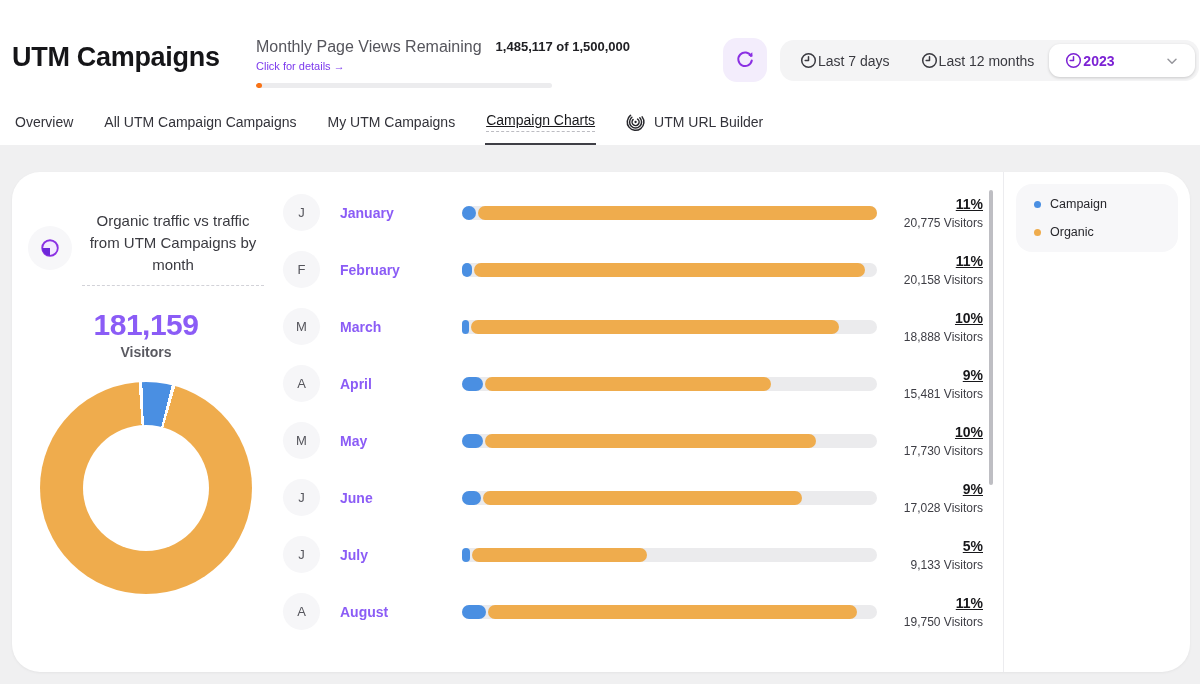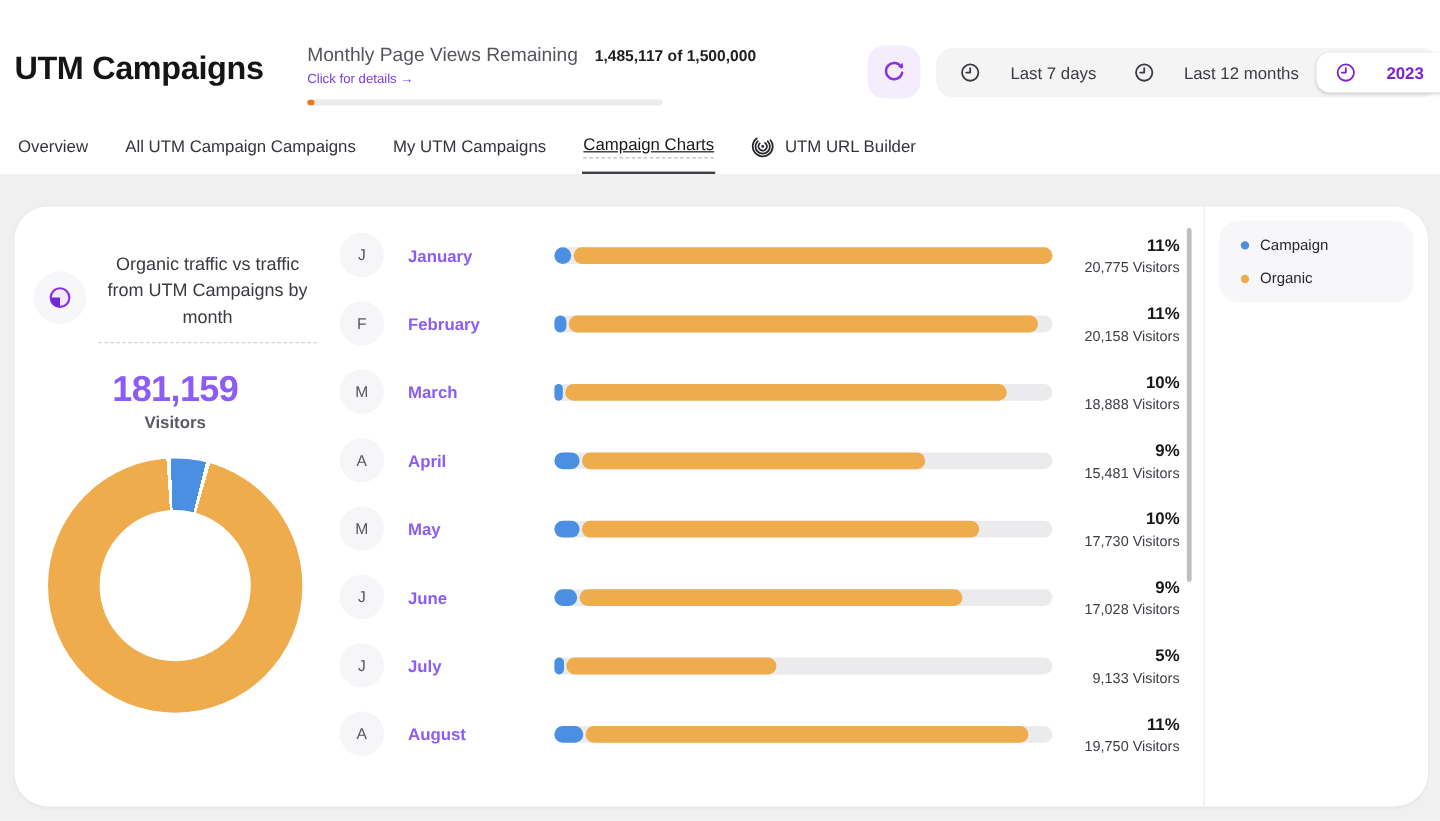--- a/index.html
+++ b/index.html
@@ -13,21 +13,21 @@
   .page-title { position:absolute; left:12px; top:42px; font-size:27px; font-weight:700; color:#151518; letter-spacing:-0.3px; }
   .usage { position:absolute; left:256px; top:38px; width:296px; }
   .usage-top { display:flex; align-items:flex-start; gap:14px; }
   .usage-label { font-size:16px; color:#55555c; font-weight:500; white-space:nowrap; }
   .usage-link { font-size:11px; color:#7c3aed; margin-top:4px; display:inline-block; cursor:pointer; white-space:nowrap; }
   .usage-value { font-size:13px; font-weight:700; color:#202024; white-space:nowrap; margin-top:1px; }
   .usage-bar { margin-top:9px; width:296px; height:5px; background:#ececee; border-radius:3px; overflow:hidden; }
   .usage-fill { height:100%; border-radius:3px; }
   .refresh-btn { position:absolute; left:723px; top:38px; width:44px; height:44px; border:none; border-radius:14px; background:#f3edfc; display:flex; align-items:center; justify-content:center; cursor:pointer; }
   .segmented { position:absolute; left:780px; top:40px; width:419px; height:41px; background:#f4f4f5; border-radius:14px; display:flex; align-items:center; padding:0 4px; }
-  .seg-item { display:flex; align-items:center; gap:24px; padding:0 15px; height:33px; font-size:14px; color:#3a3a40; background:transparent; border:none; border-radius:11px; cursor:pointer; white-space:nowrap; }
+  .seg-item { display:flex; align-items:center; gap:0; padding:0 15px; height:33px; font-size:14px; color:#3a3a40; background:transparent; border:none; border-radius:11px; cursor:pointer; white-space:nowrap; }
   .seg-item.selected { background:#ffffff; box-shadow:0 1px 3px rgba(0,0,0,.18); color:#7c22d4; font-weight:700; flex:1; justify-content:flex-start; }
   .seg-item.selected .seg-chevron { margin-left:auto; }
   
   .tabs { position:absolute; left:0; top:100px; width:1200px; height:45px; background:#ffffff; display:flex; align-items:stretch; gap:29px; padding-left:14px; }
   .tab { display:flex; align-items:center; gap:8px; font-size:14px; color:#33333a; border:none; background:none; cursor:pointer; border-bottom:2px solid transparent; padding:0 1px; }
   .tab.active { color:#18181b; border-bottom-color:#3f3f46; }
   .tab.active .tab-label { border-bottom:1px dashed #bcbcc2; padding-bottom:3px;text-decoration:underline; }
   
   .card { position:absolute; left:12px; top:172px; width:1178px; height:500px; background:#ffffff; border-radius:28px; box-shadow:0 1px 3px rgba(0,0,0,.05); display:flex; overflow:hidden; }
   
@@ -42,21 +42,21 @@
   .donut::after { content:""; position:absolute; inset:43px; background:#ffffff; border-radius:50%; }
   
   .rows { flex:1; position:relative; padding-top:12px; }
   .row { display:flex; align-items:center; height:57px; }
   .row-avatar { width:37px; height:37px; border-radius:50%; background:#f6f6f8; color:#55555c; font-size:13px; font-weight:500; display:flex; align-items:center; justify-content:center; margin-left:13px; flex-shrink:0; }
   .row-month { margin-left:20px; width:100px; font-size:14px; font-weight:600; color:#8b5cf6; flex-shrink:0; }
   .row-bar { margin-left:22px; width:415px; height:14px; background:#ebebed; border-radius:7px; display:flex; gap:2px; flex-shrink:0; }
   .bar-campaign { height:14px; border-radius:7px; }
   .bar-organic  { height:14px; border-radius:7px; }
   .row-right { flex:1; text-align:right; padding-right:20px; }
-  .row-pct { font-size:14px; font-weight:700; color:#18181b; }
+  .row-pct { font-size:14px; font-weight:700; color:#18181b;text-decoration:underline; }
   .row-visitors { font-size:12px; font-weight:500; color:#3d3d44; margin-top:4px; }
   .scrollbar { position:absolute; right:10px; top:18px; width:4px; height:295px; background:#bebec3; border-radius:2px; }
   .divider { width:1px; background:#ececef; flex-shrink:0; }
   
   .right-panel { width:186px; flex-shrink:0; padding:12px; }
   .legend-box { background:#f7f7f9; border-radius:16px; padding:13px 18px; display:flex; flex-direction:column; gap:14px; }
   .legend-item { display:flex; align-items:center; gap:9px; font-size:12.5px; font-weight:500; color:#27272c; }
   .legend-dot { width:7px; height:7px; border-radius:50%; flex-shrink:0; }
 </style>
 </head>

